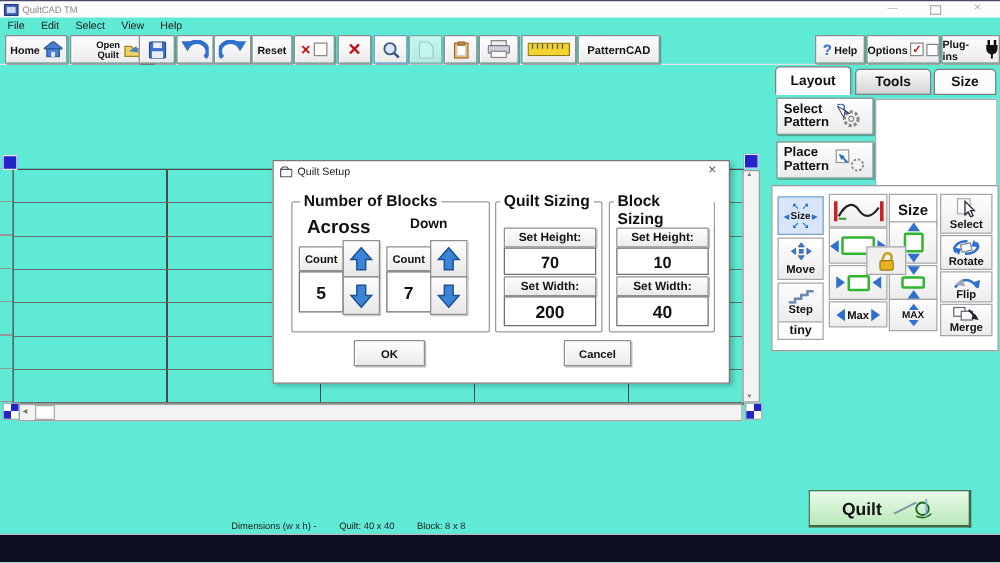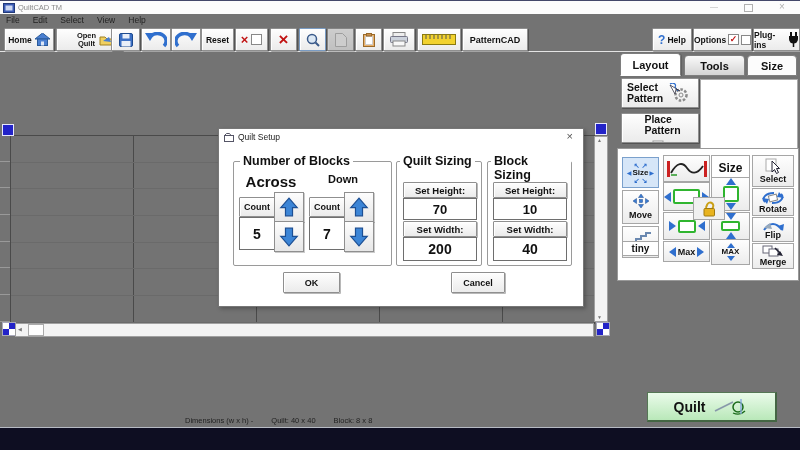--- a/index.html
+++ b/index.html
@@ -1,16 +1,16 @@
 <!DOCTYPE html>
 <html><head>
 <meta charset="utf-8">
 <style>
   html,body{margin:0;padding:0;background:#fff;}
-  #screen{position:relative;width:800px;height:450px;background:#737373;overflow:hidden;
+  #screen{position:relative;width:800px;height:450px;background:#5eead4;overflow:hidden;
           font-family:"Liberation Sans",sans-serif;color:#111;}
   .abs{position:absolute;}
   .pre{white-space:pre-line;}
   
   .b3d{background:linear-gradient(#fefefe,#ebebeb);border:1px solid #8f8f8f;
        box-shadow:1px 1px 0 rgba(0,0,0,.28), inset 1px 1px 0 #fff;border-radius:1px;}
   .tbtn{display:flex;align-items:center;justify-content:center;gap:3px;font-weight:bold;color:#111;}
   .cell{background:linear-gradient(#fefefe,#ececec);border:1px solid #a6a6a6;
         display:flex;align-items:center;justify-content:center;}
   .col{flex-direction:column;}
@@ -213,21 +213,21 @@
   <div class="abs b3d tbtn" style="left:621px;top:78px;width:78px;height:30px;font-size:10.5px;line-height:1.05;justify-content:flex-start;padding-left:5px;box-sizing:border-box;">
     <span class="pre">Select
 Pattern</span>
     <svg width="24" height="20">
         <circle cx="15" cy="12" r="5.5" fill="none" stroke="#8a8a8a" stroke-width="2.5" stroke-dasharray="2.5 1.6"></circle>
         <circle cx="15" cy="12" r="2" fill="none" stroke="#8a8a8a"></circle>
         <path d="M4 1 c3 -2 7 0 5 3 l3 4" fill="none" stroke="#2f6fce" stroke-width="1.2"></path>
         <polygon points="4,2 9,11 10,6 14,8" fill="#fff" stroke="#334" stroke-width="0.8"></polygon>
       </svg>
   </div>
-  <div class="abs b3d tbtn" style="left:621px;top:113px;width:78px;height:30px;font-size:10.5px;line-height:1.05;justify-content:flex-start;padding-left:5px;box-sizing:border-box;flex-direction:column;">
+  <div class="abs b3d tbtn" style="left:621px;top:113px;width:78px;height:30px;font-size:10.5px;line-height:1.05;justify-content:flex-start;padding-left:5px;box-sizing:border-box;">
     <span class="pre">Place
 Pattern</span>
     <svg width="26" height="20">
         <rect x="3" y="2" width="10" height="10" fill="#fff" stroke="#999"></rect>
         <circle cx="20" cy="14" r="4.5" fill="none" stroke="#8a8a8a" stroke-width="1.5" stroke-dasharray="2 1.5"></circle>
         <line x1="12" y1="12" x2="7" y2="7" stroke="#2f6fce" stroke-width="1.6"></line>
         <polygon points="5,5 10,7 7,10" fill="#2f6fce"></polygon>
       </svg>
   </div>
 
@@ -253,21 +253,21 @@
         </g>
       </svg>
     <span class="tool-label">Move</span>
   </div>
   <div class="abs cell col" style="left:622px;top:226px;width:35px;height:30px;gap:0;">
     <svg width="22" height="11">
         <path d="M1 10 h5 v-3 h5 v-3 h5 v-3 h5" fill="none" stroke="#6a88b0" stroke-width="2"></path>
       </svg>
     <span class="tool-label">Step</span>
   </div>
-  <div class="abs cell" style="left:622px;top:241px;width:35px;height:13px;background:#fff;">
+  <div class="abs cell" style="left:622px;top:257px;width:35px;height:13px;background:#fff;">
     <span class="tool-label" style="font-size:10px;">tiny</span>
   </div>
 
   <div class="abs cell" style="left:663px;top:155px;width:45px;height:25px;">
     <svg width="40" height="18">
         <rect x="0" y="1" width="3" height="16" fill="#cc2222"></rect>
         <rect x="37" y="1" width="3" height="16" fill="#cc2222"></rect>
         <path d="M4 13 C 10 2, 16 2, 20 8 S 30 15, 36 6" fill="none" stroke="#222" stroke-width="1.8"></path>
         <line x1="4" y1="15" x2="10" y2="15" stroke="#2a9a2a" stroke-width="1.5"></line>
       </svg>

